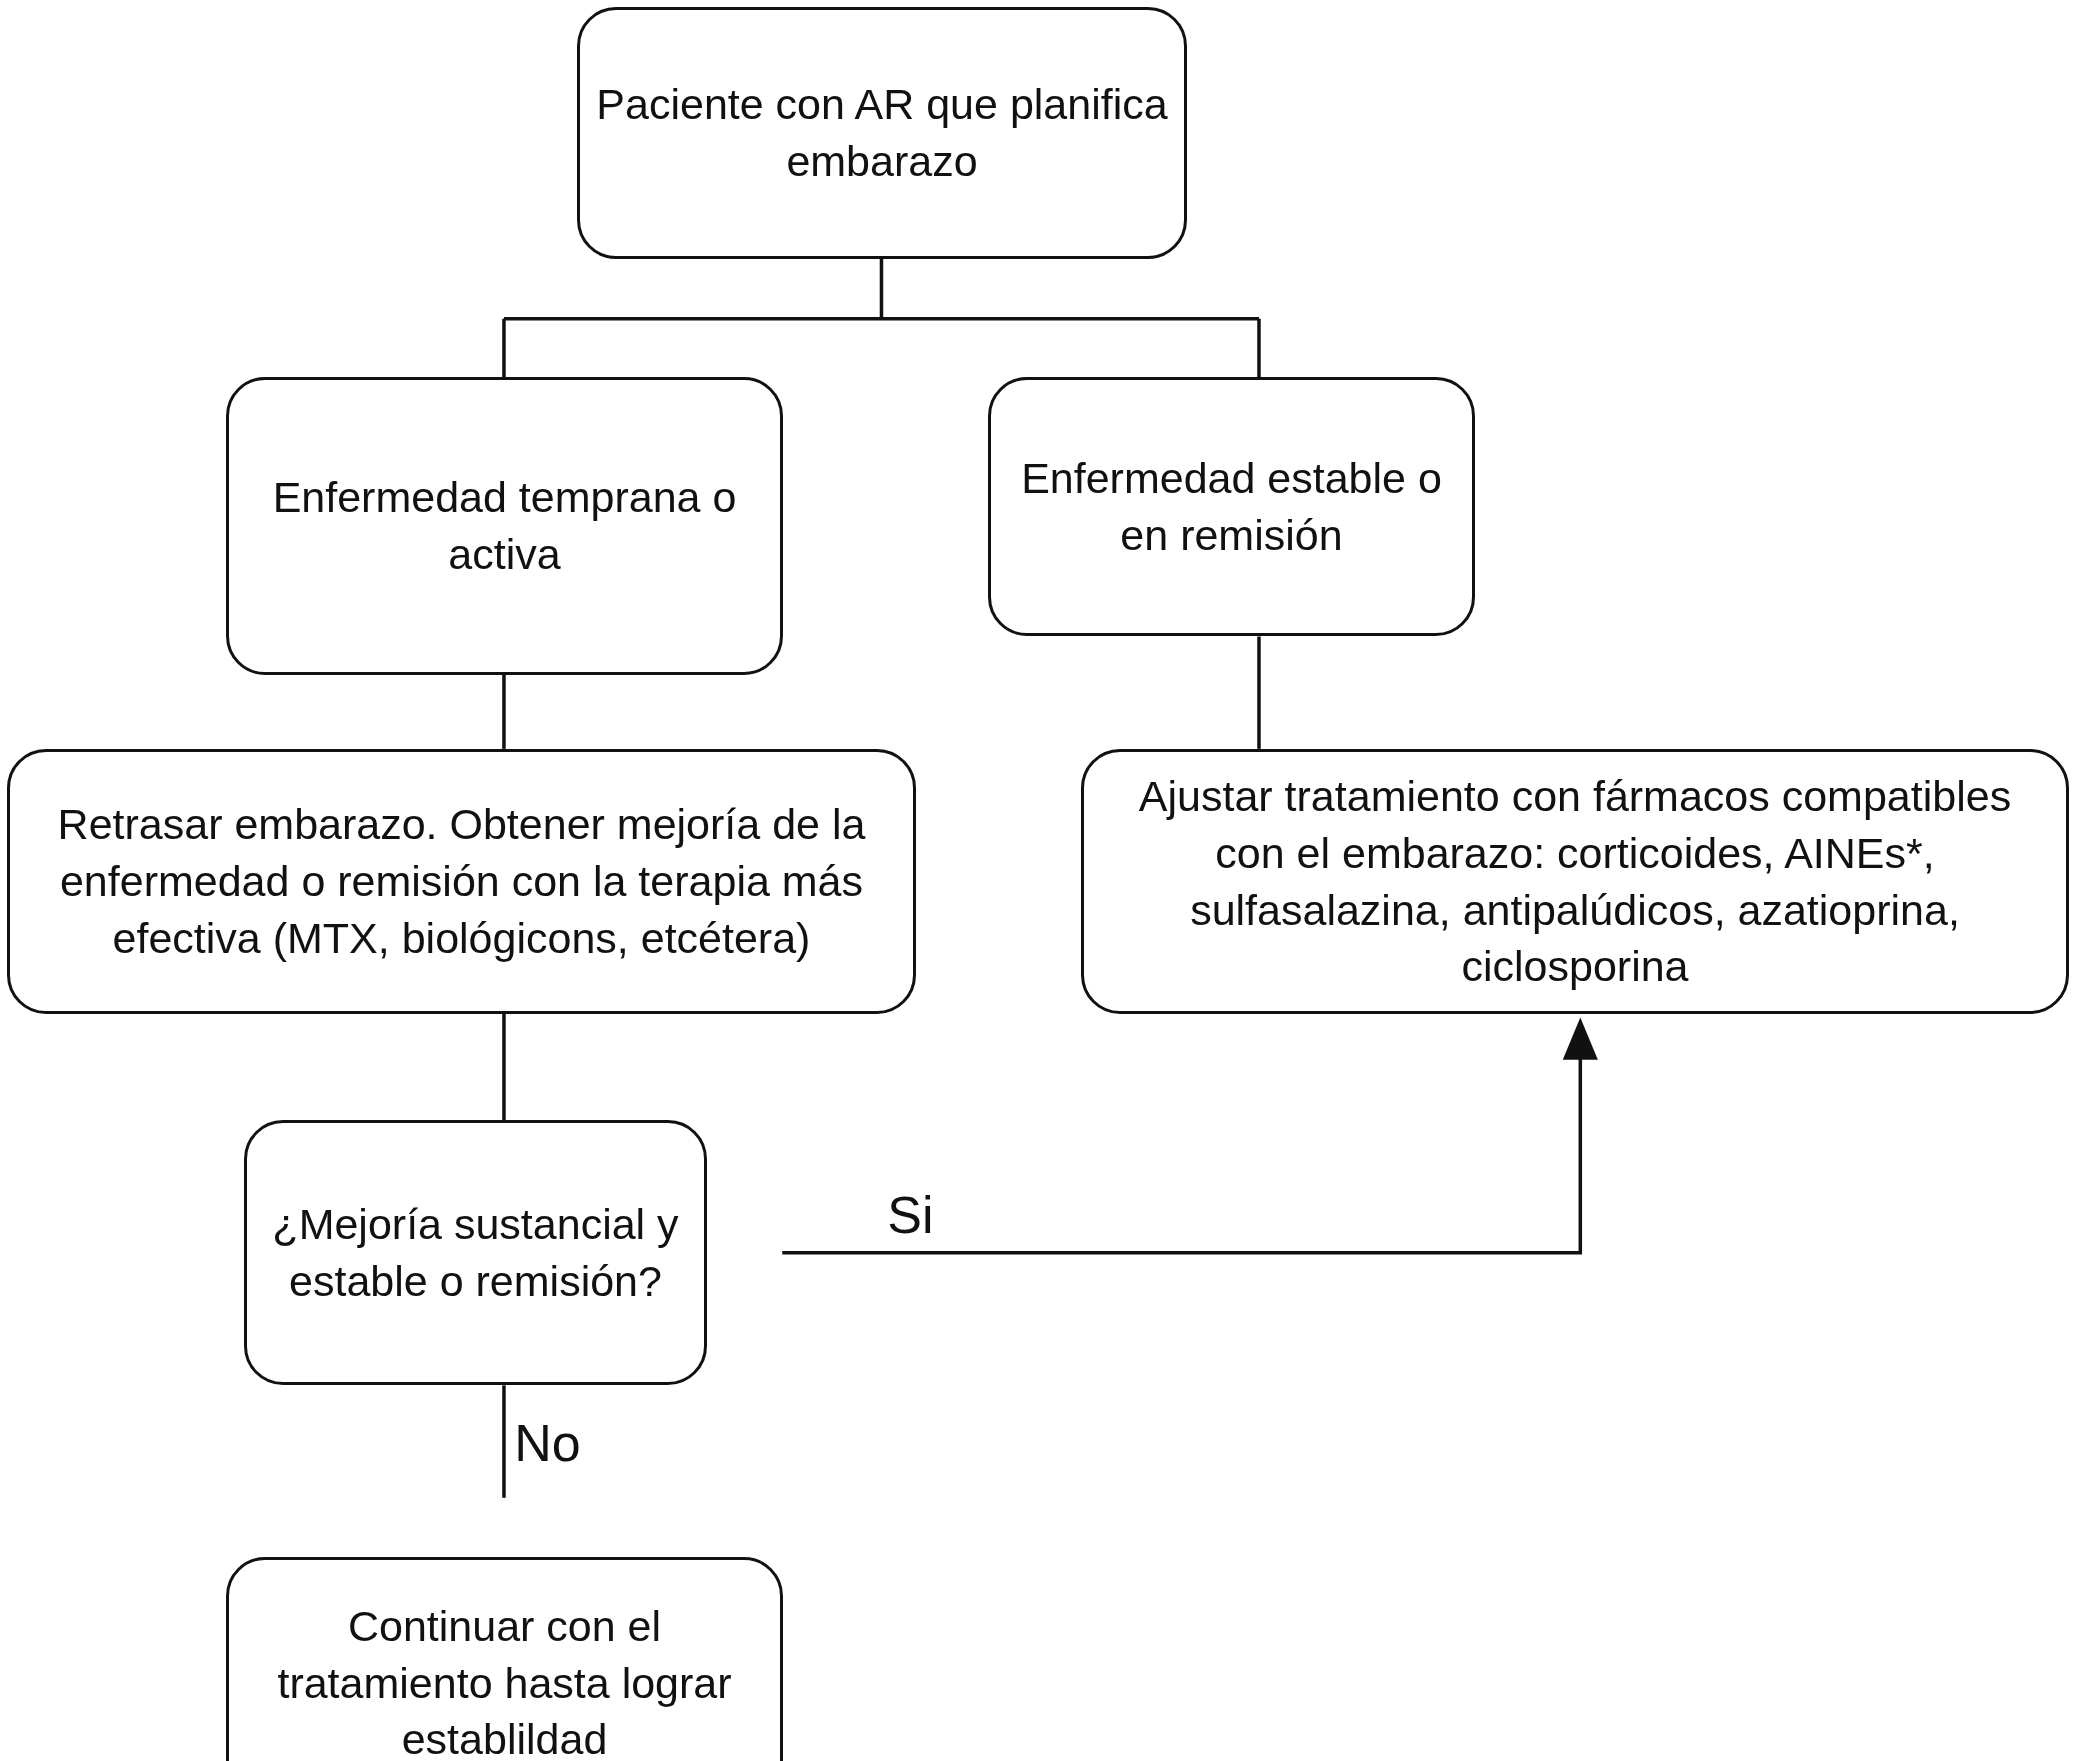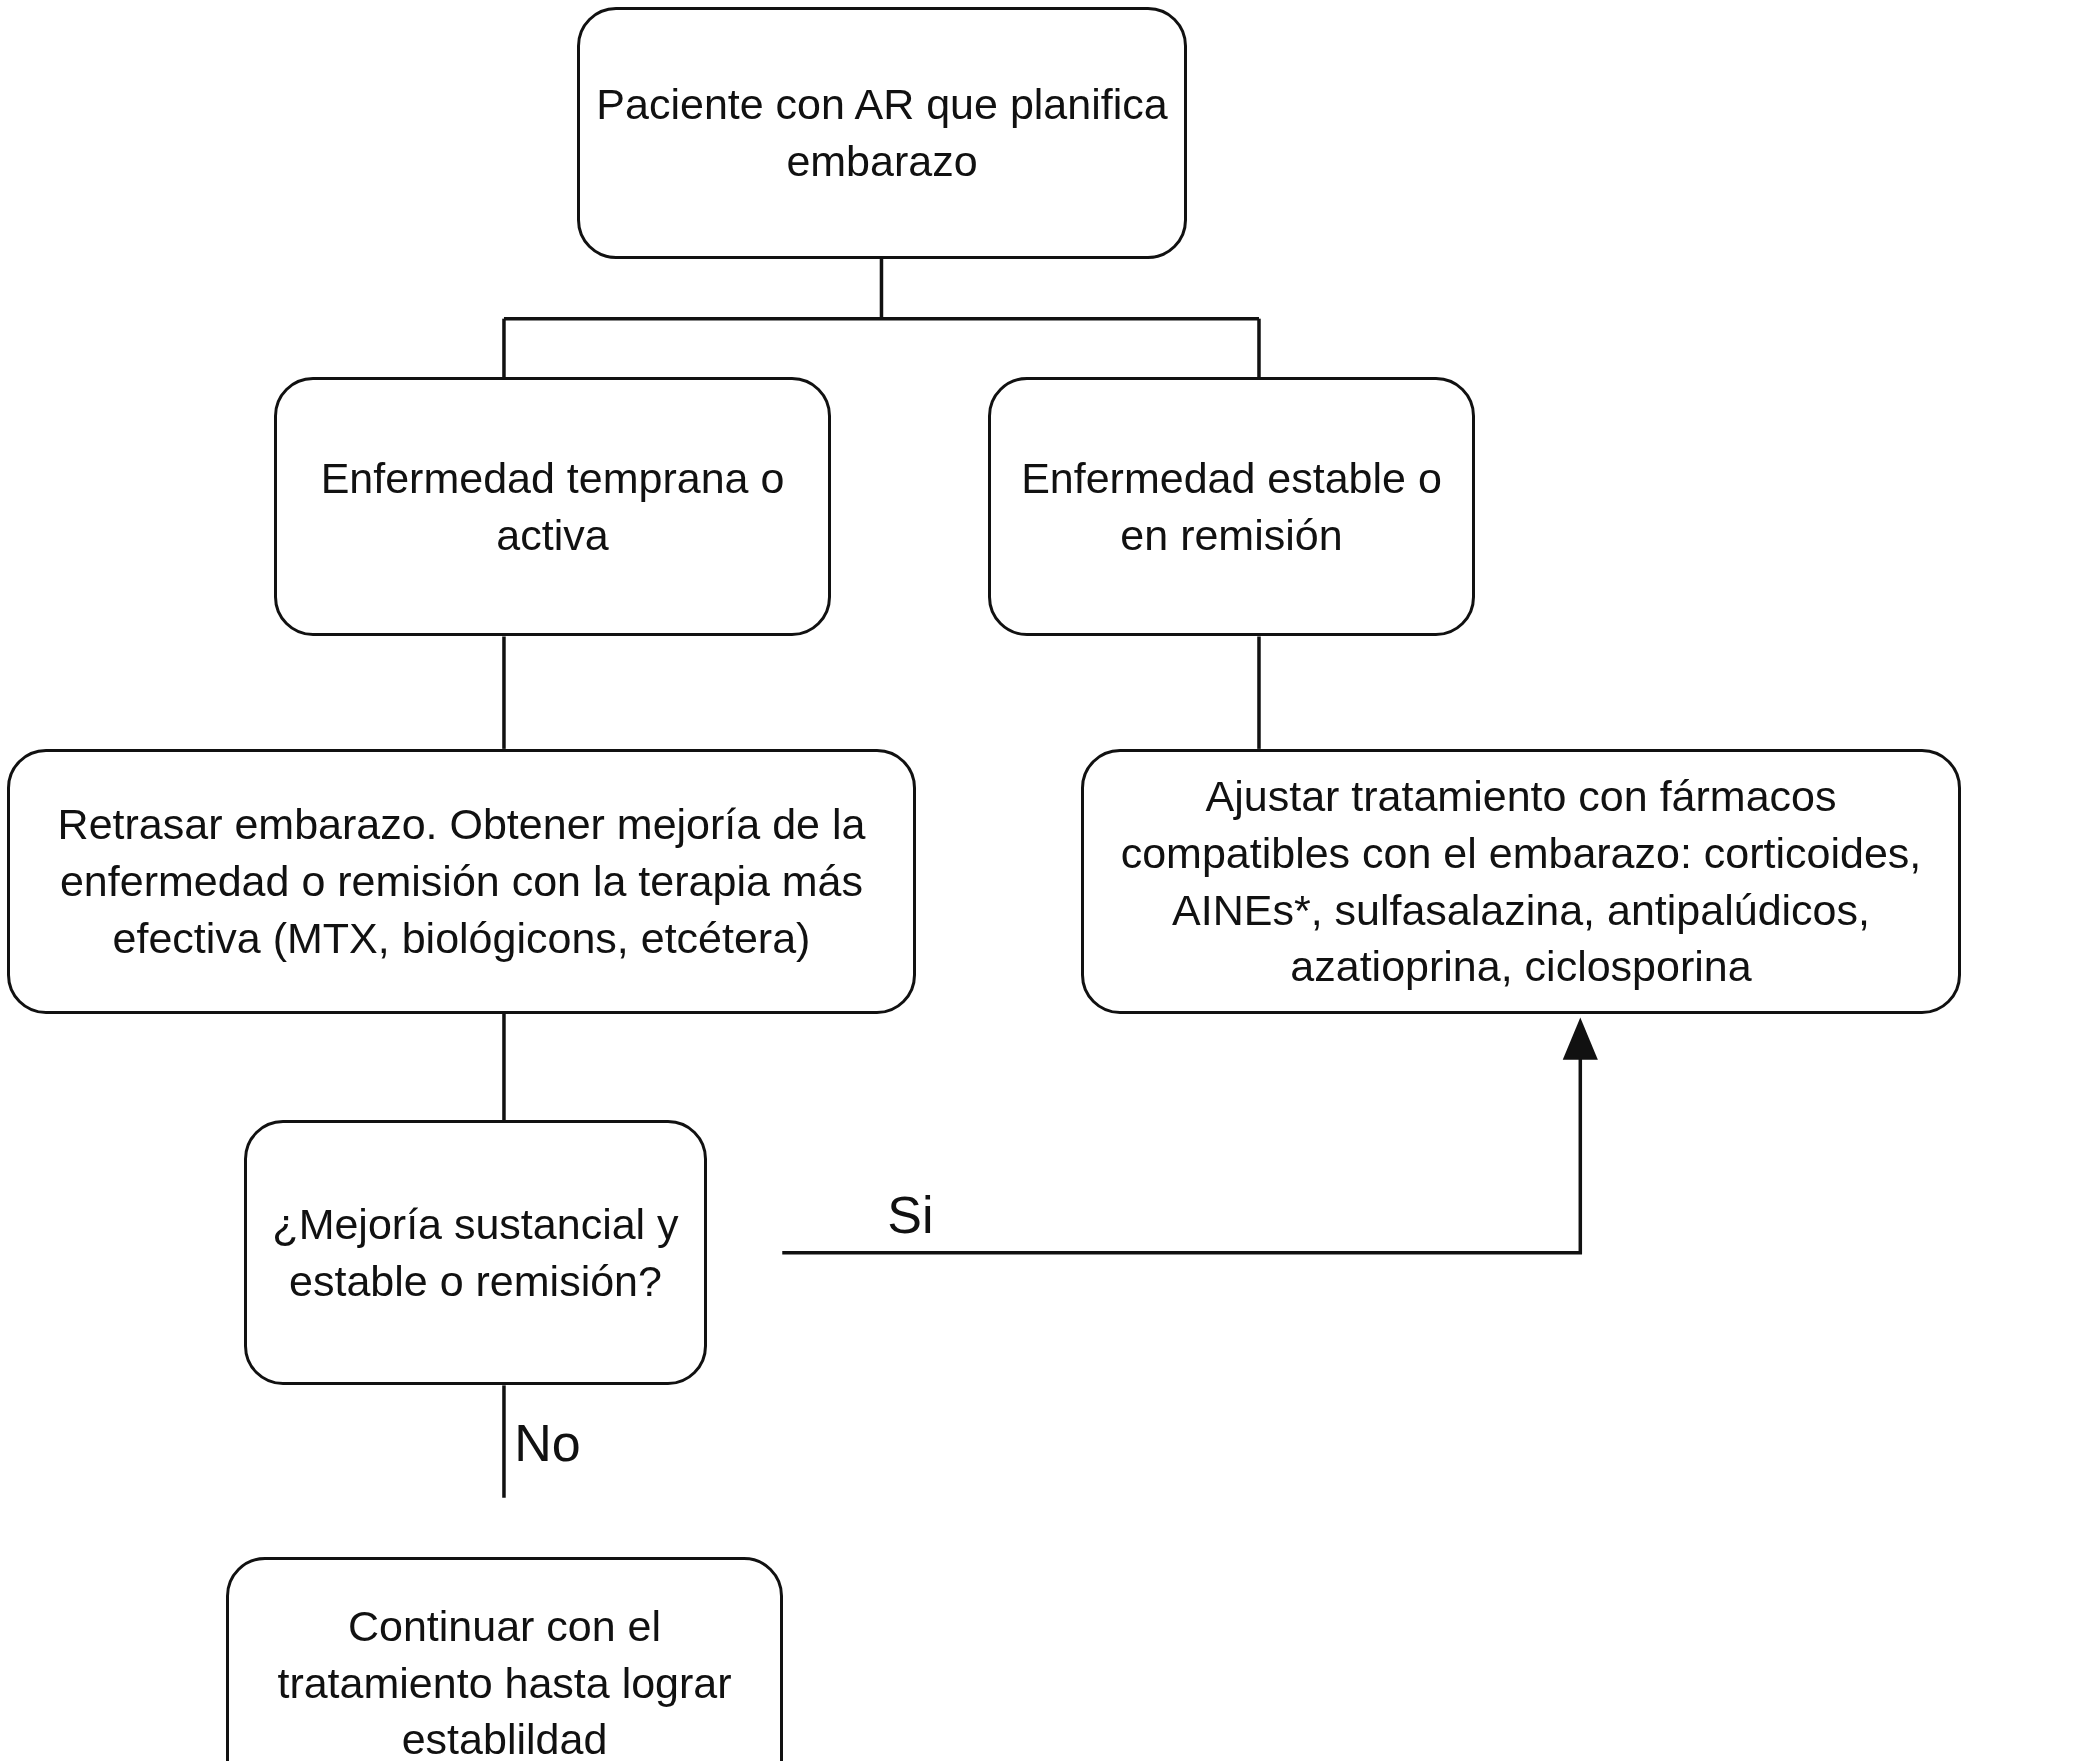--- a/index.html
+++ b/index.html
@@ -37,24 +37,24 @@
   .edge-label {
     position: absolute;
     font-size: 52px;
     line-height: 1;
     background: #ffffff;
     padding: 1.8px 5.3px;
   }
 
   
   #node-start    { left: 577px;  top: 7px;    width: 610px;  height: 252px; }
-  #node-early    { left: 226px;  top: 377px;  width: 557px;  height: 259px; margin-left: 48px; }
+  #node-early    { left: 226px;  top: 377px;  width: 557px;  height: 298px; }
   #node-stable   { left: 988px; top: 377px;  width: 487px;  height: 259px; }
   #node-delay    { left: 7px;    top: 749px;  width: 909px; height: 265px; }
-  #node-adjust   { left: 1081px; top: 749px;  width: 880px; height: 265px; }
+  #node-adjust   { left: 1081px; top: 749px;  width: 988px; height: 265px; }
   #node-question { left: 244px;  top: 1120px; width: 463px;  height: 265px; }
   #node-continue { left: 226px;  top: 1557px; width: 557px;  height: 252px; }
 
   #label-si { left: 882px; top: 1187px; }
   #label-no { left: 509px;  top: 1415px; }
 </style>
 </head>
 <body>
 
 <div class="canvas">

